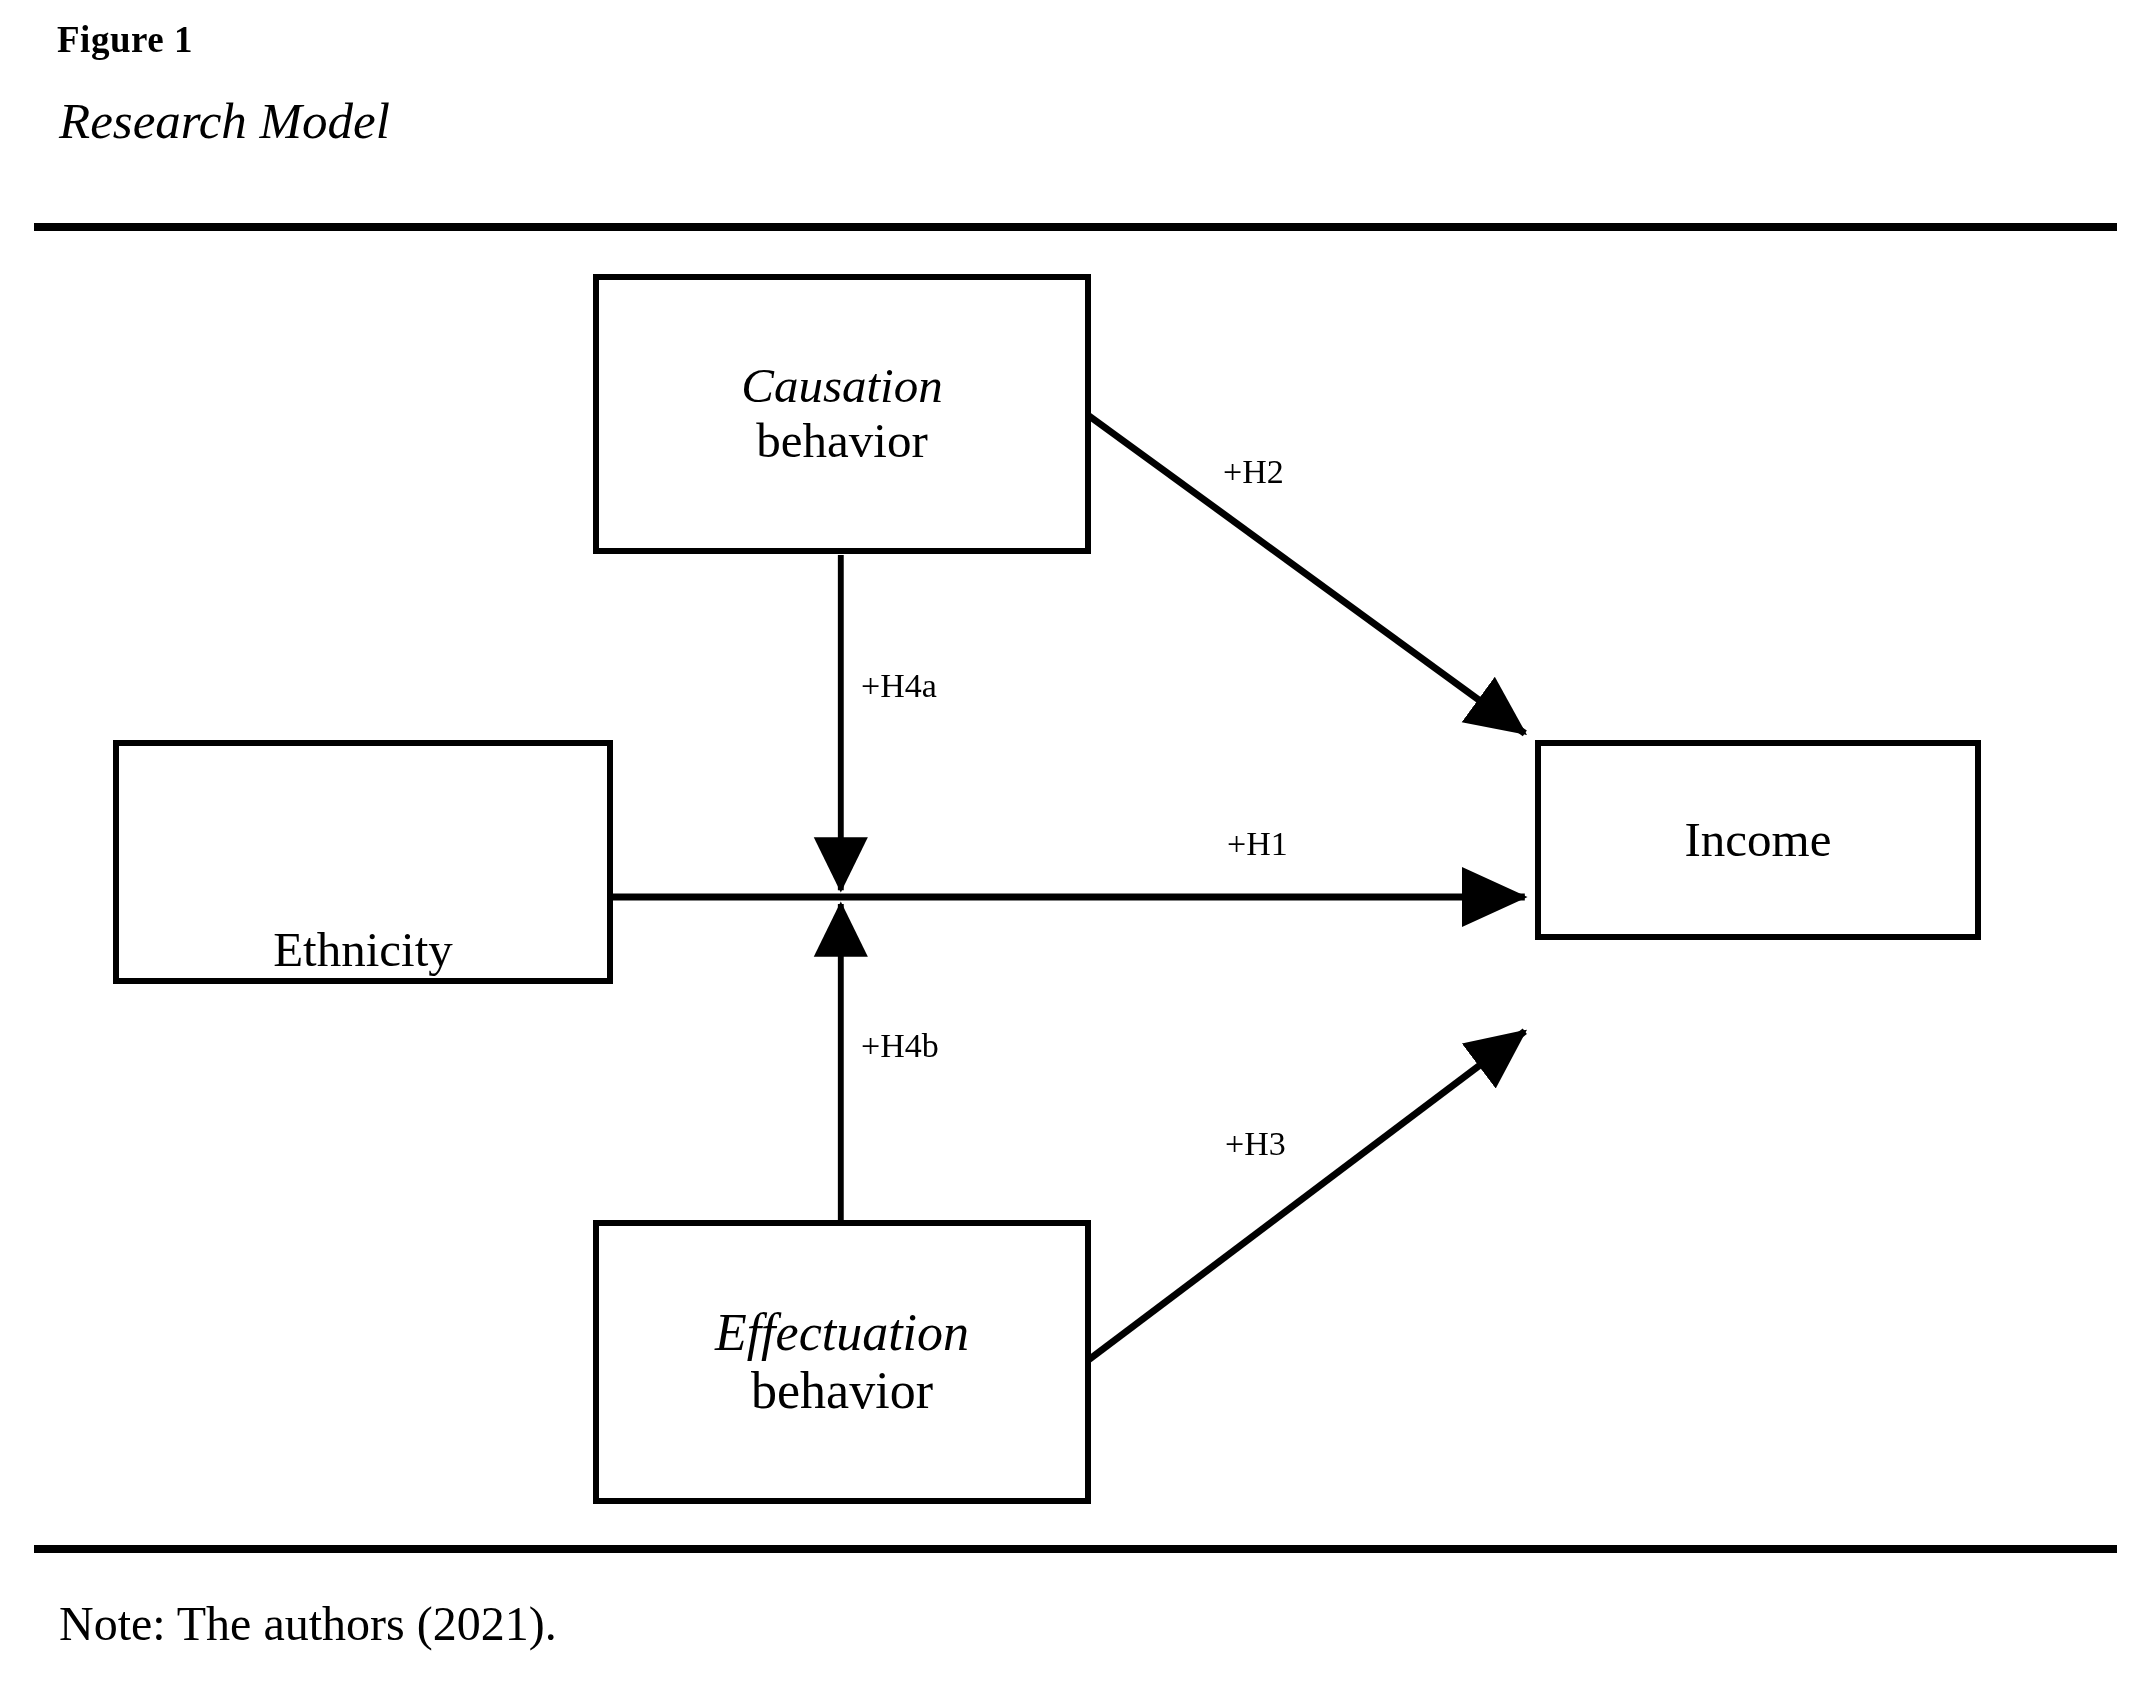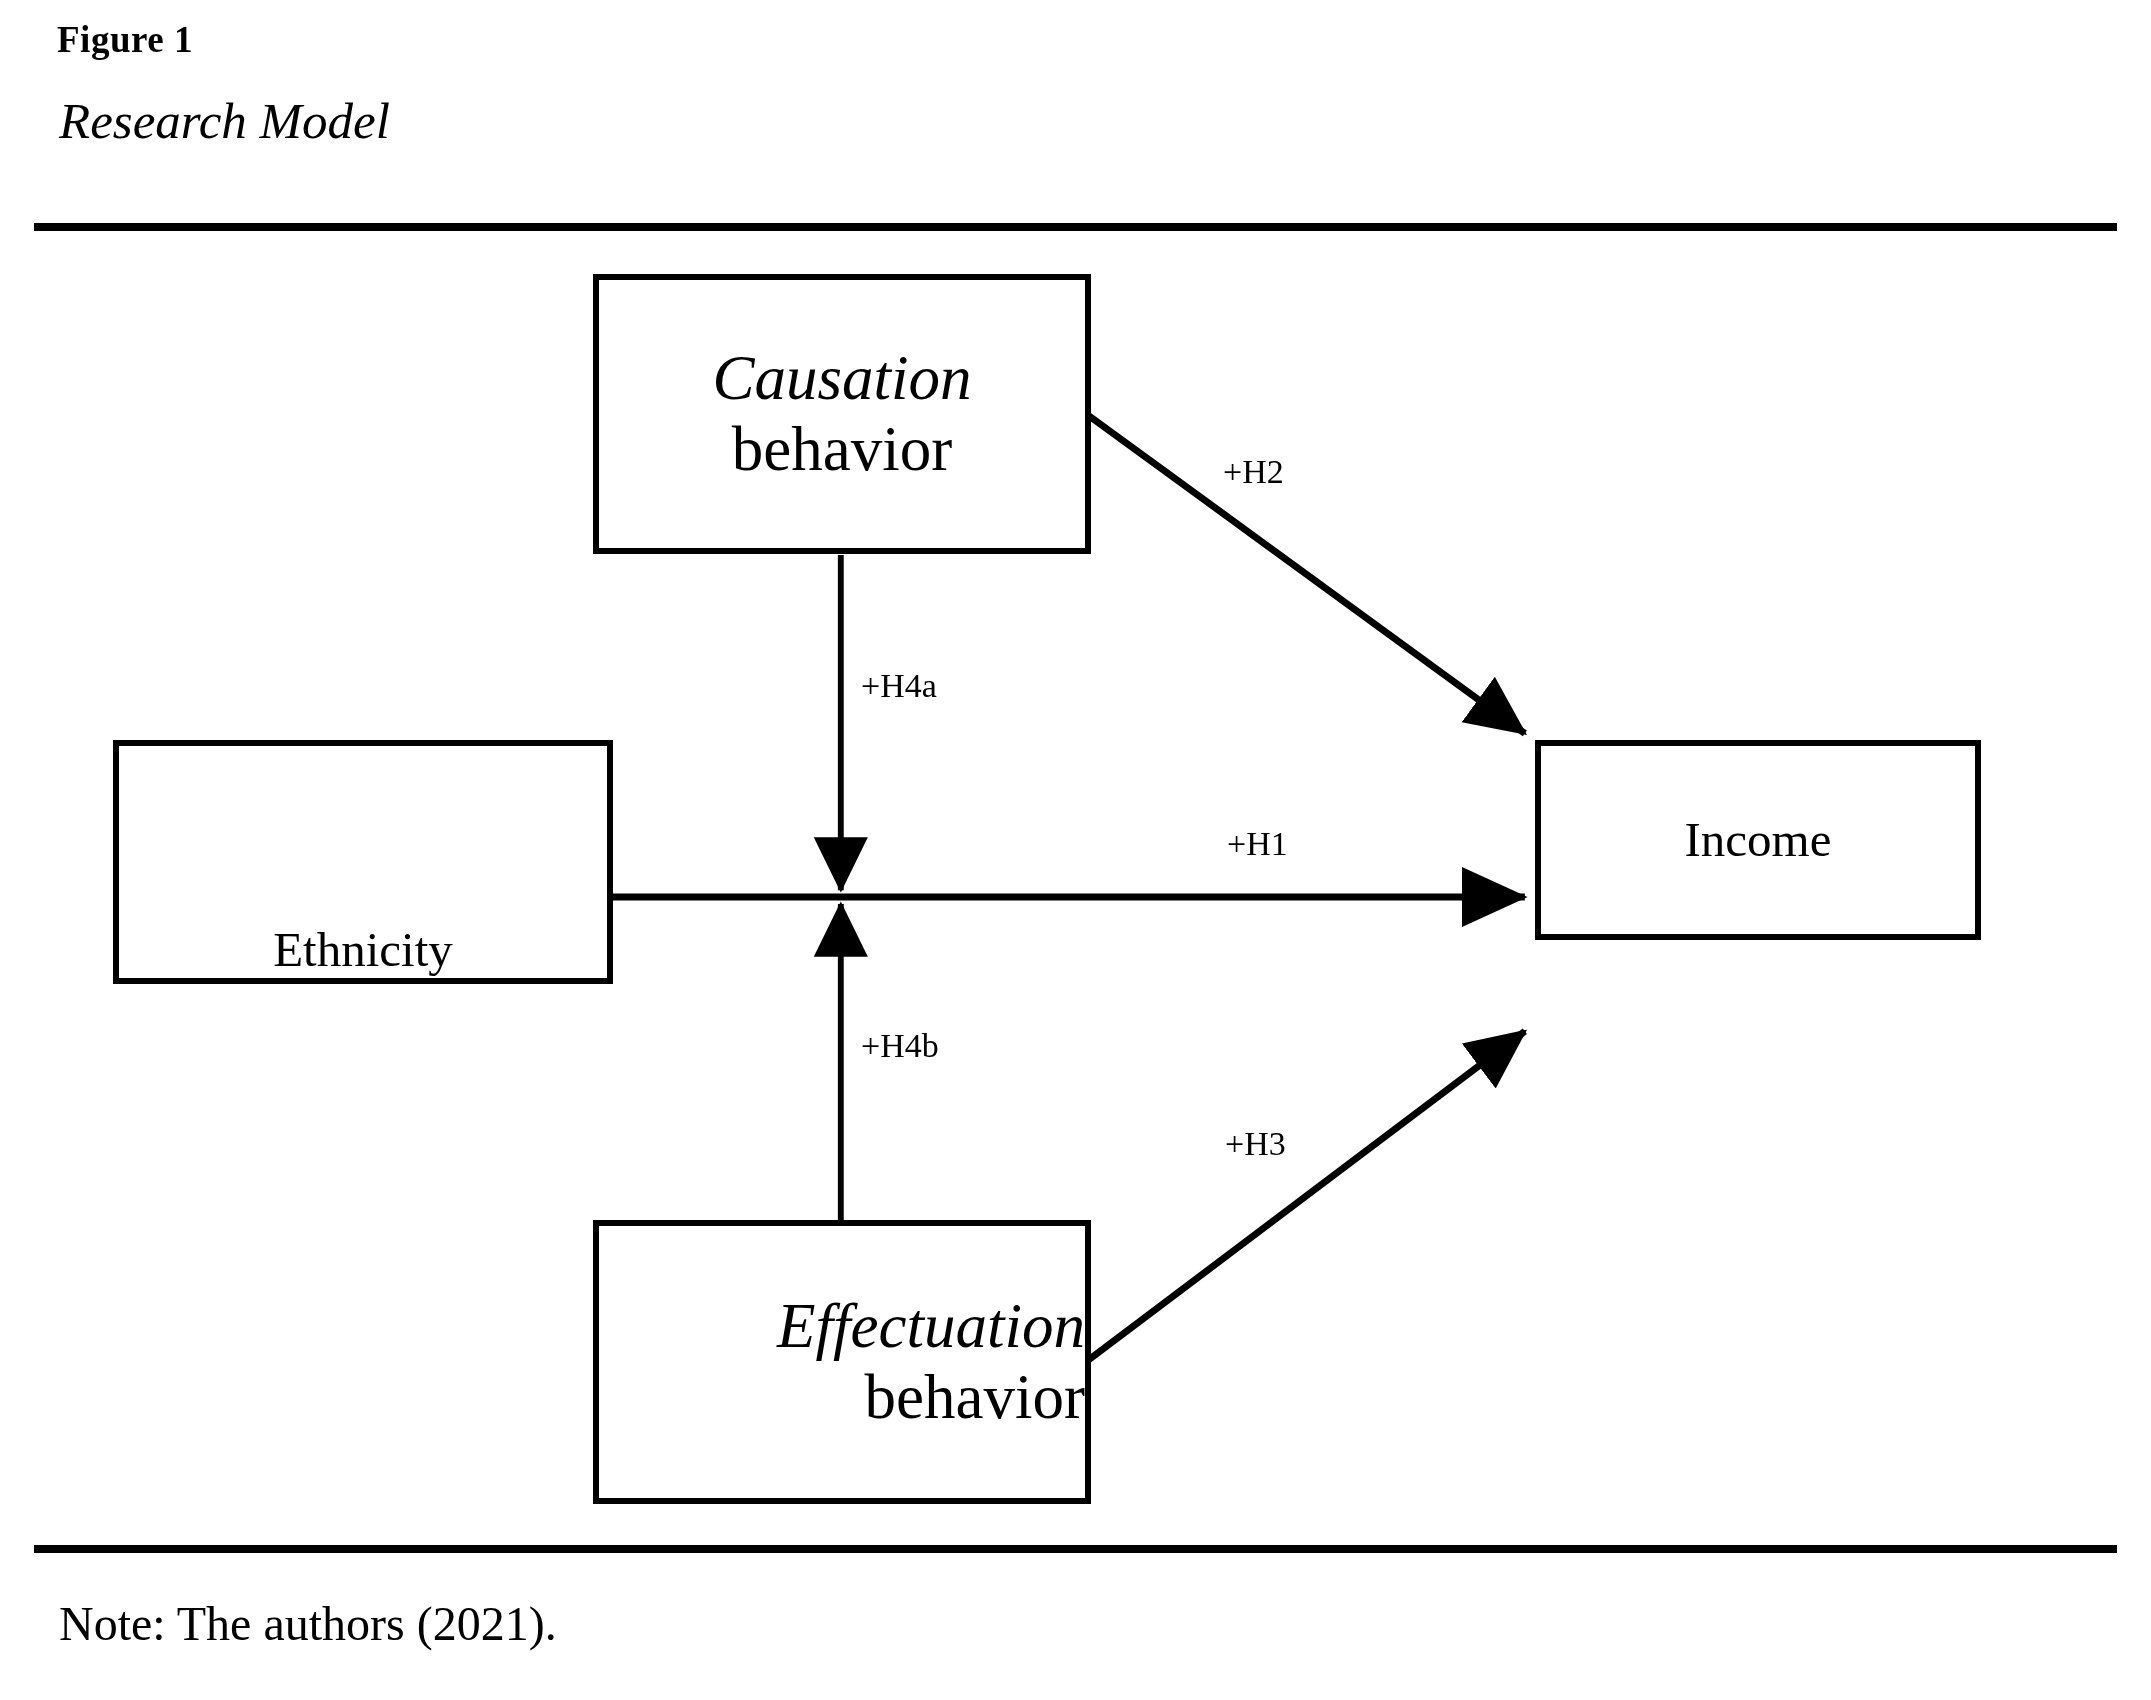--- a/index.html
+++ b/index.html
@@ -72,24 +72,24 @@
     display: flex;
     flex-direction: column;
     align-items: center;
     justify-content: center;
     text-align: center;
     line-height: 1.12;
   }
   .node-line { display: block; white-space: nowrap; }
   .node-line.em { font-style: italic; }
 
-  #node-causation    { left: 593px;  top: 274px;  width: 498px; height: 280px; font-size: 63px; }
+  #node-causation    { left: 593px;  top: 274px;  width: 498px; height: 280px; font-size: 49px; }
   #node-ethnicity    { left: 113px;  top: 740px;  width: 500px; height: 244px; font-size: 49px; justify-content: flex-end; }
   #node-income       { left: 1535px; top: 740px;  width: 446px; height: 200px; font-size: 49px; }
-  #node-effectuation { left: 593px;  top: 1220px; width: 498px; height: 284px; font-size: 63px; align-items: flex-end; }
+  #node-effectuation { left: 593px;  top: 1220px; width: 498px; height: 284px; font-size: 52px; }
 
   
   .path-label {
     position: absolute;
     font-size: 34px;
     white-space: nowrap;
   }
   #label-h2  { left: 1223px; top: 453px; }
   #label-h4a { left: 861px;  top: 667px; }
   #label-h1  { left: 1227px; top: 825px; }

